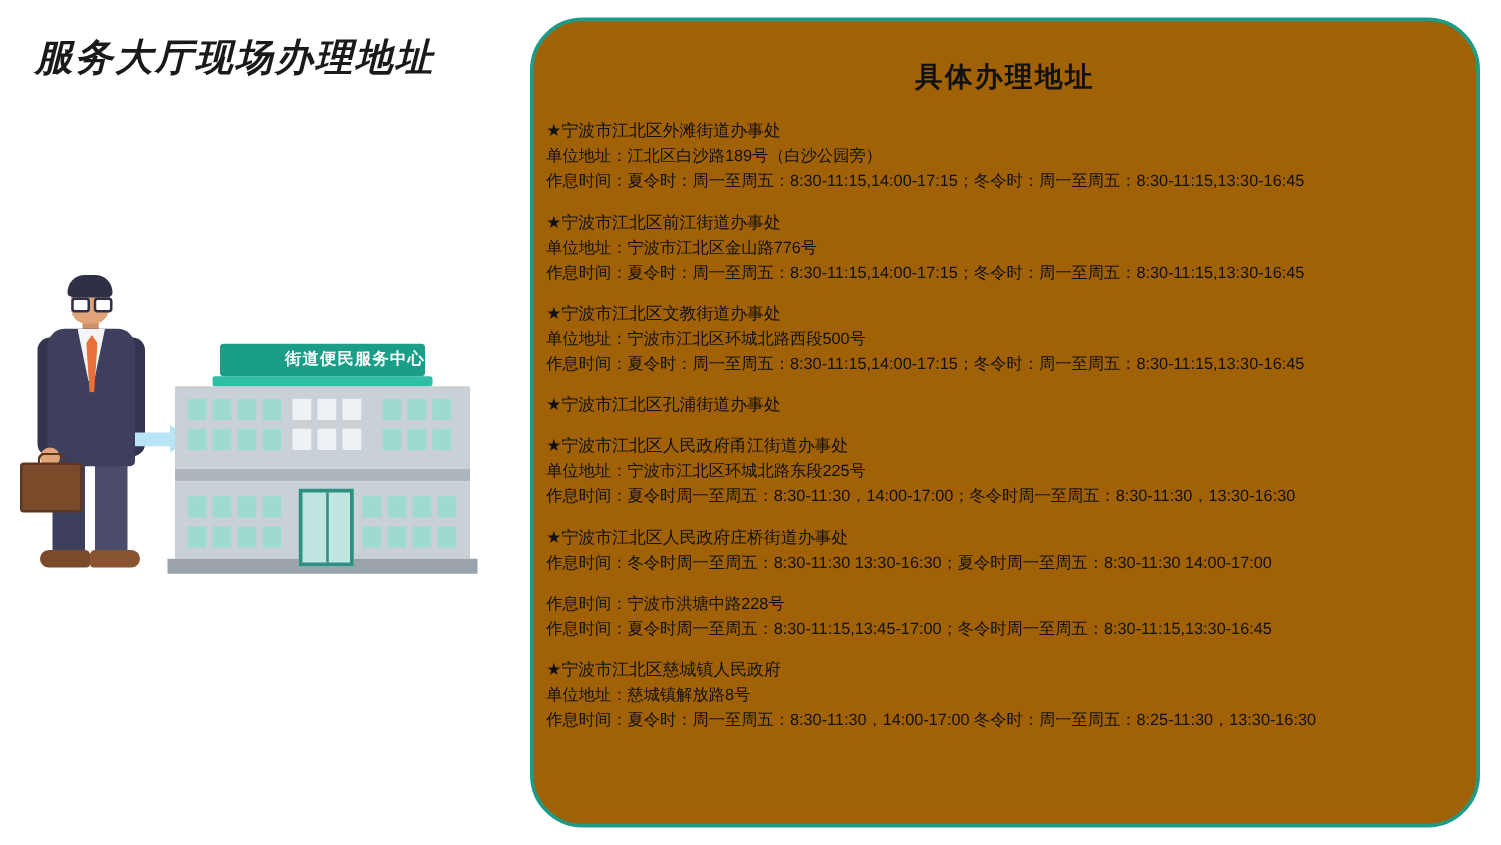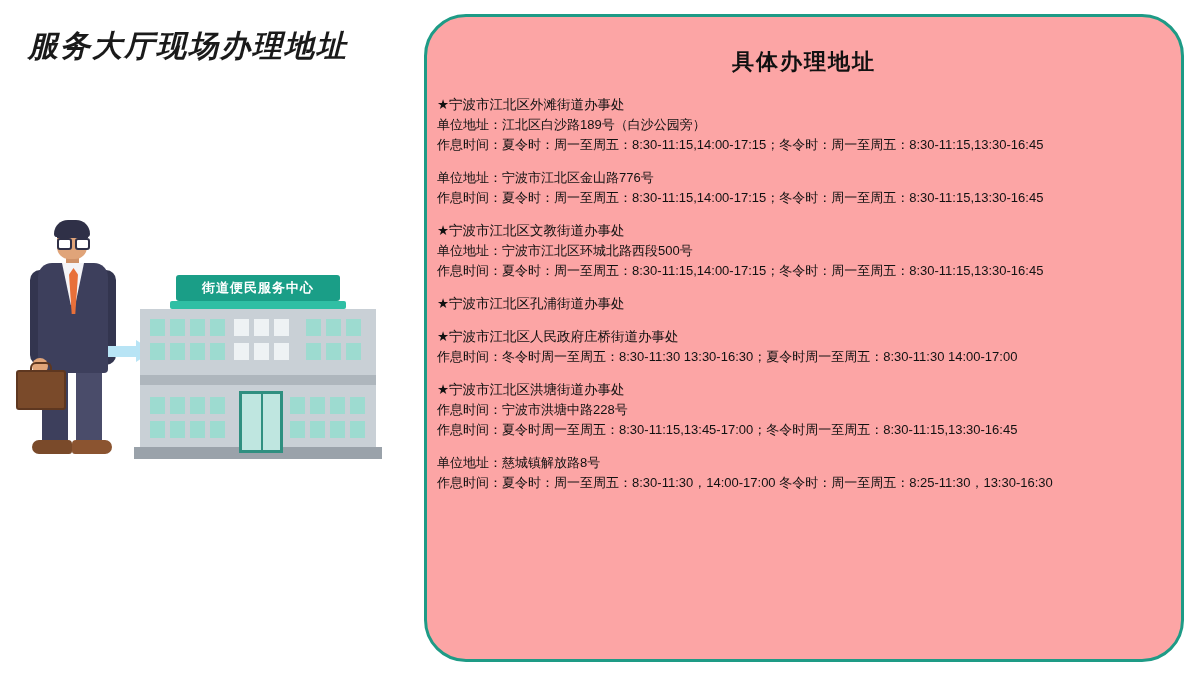--- a/index.html
+++ b/index.html
@@ -241,21 +241,21 @@
     position: absolute;
     left: 36px;
     top: 0px;
     width: 164px;
     height: 26px;
     background: #1a9e87;
     border-radius: 3px;
     color: #ffffff;
     font-size: 13px;
     line-height: 26px;
-    text-align: center;
+    text-align: right;
     letter-spacing: 1px;
     font-family: "DejaVu Sans", sans-serif;
     font-weight: bold;
   }
   .bd-roofcap {
     position: absolute;
     left: 30px;
     top: 26px;
     width: 176px;
     height: 8px;
@@ -325,21 +325,21 @@
 
   
   #address-card {
     position: absolute;
     left: 424px;
     top: 14px;
     width: 760px;
     height: 648px;
     border: 3px solid #1e9b86;
     border-radius: 42px;
-    background: #fca5a5;
+    background: #a16207;
     box-sizing: border-box;
   }
   #card-title {
     text-align: center;
     font-family: "DejaVu Serif", serif;
     font-weight: bold;
     font-size: 22px;
     letter-spacing: 2px;
     color: #111111;
     margin-top: 30px;
@@ -479,45 +479,51 @@
 
   <div id="entry-list">
 
     <div class="entry">
       <div class="entry-name">★宁波市江北区外滩街道办事处</div>
       <div class="entry-line">单位地址：江北区白沙路189号（白沙公园旁）</div>
       <div class="entry-line">作息时间：夏令时：周一至周五：8:30-11:15,14:00-17:15；冬令时：周一至周五：8:30-11:15,13:30-16:45</div>
     </div>
 
     <div class="entry">
+      <div class="entry-name">★宁波市江北区前江街道办事处</div>
       <div class="entry-line">单位地址：宁波市江北区金山路776号</div>
       <div class="entry-line">作息时间：夏令时：周一至周五：8:30-11:15,14:00-17:15；冬令时：周一至周五：8:30-11:15,13:30-16:45</div>
     </div>
 
     <div class="entry">
       <div class="entry-name">★宁波市江北区文教街道办事处</div>
       <div class="entry-line">单位地址：宁波市江北区环城北路西段500号</div>
       <div class="entry-line">作息时间：夏令时：周一至周五：8:30-11:15,14:00-17:15；冬令时：周一至周五：8:30-11:15,13:30-16:45</div>
     </div>
 
     <div class="entry">
       <div class="entry-name">★宁波市江北区孔浦街道办事处</div>
     </div>
 
+    <div class="entry">
+      <div class="entry-name">★宁波市江北区人民政府甬江街道办事处</div>
+      <div class="entry-line">单位地址：宁波市江北区环城北路东段225号</div>
+      <div class="entry-line">作息时间：夏令时周一至周五：8:30-11:30，14:00-17:00；冬令时周一至周五：8:30-11:30，13:30-16:30</div>
+    </div>
 
     <div class="entry">
       <div class="entry-name">★宁波市江北区人民政府庄桥街道办事处</div>
       <div class="entry-line">作息时间：冬令时周一至周五：8:30-11:30 13:30-16:30；夏令时周一至周五：8:30-11:30 14:00-17:00</div>
     </div>
 
     <div class="entry">
-      <div class="entry-name">★宁波市江北区洪塘街道办事处</div>
       <div class="entry-line">作息时间：宁波市洪塘中路228号</div>
       <div class="entry-line">作息时间：夏令时周一至周五：8:30-11:15,13:45-17:00；冬令时周一至周五：8:30-11:15,13:30-16:45</div>
     </div>
 
     <div class="entry">
+      <div class="entry-name">★宁波市江北区慈城镇人民政府</div>
       <div class="entry-line">单位地址：慈城镇解放路8号</div>
       <div class="entry-line">作息时间：夏令时：周一至周五：8:30-11:30，14:00-17:00 冬令时：周一至周五：8:25-11:30，13:30-16:30</div>
     </div>
 
   </div>
 </div>
 
 </body></html>

